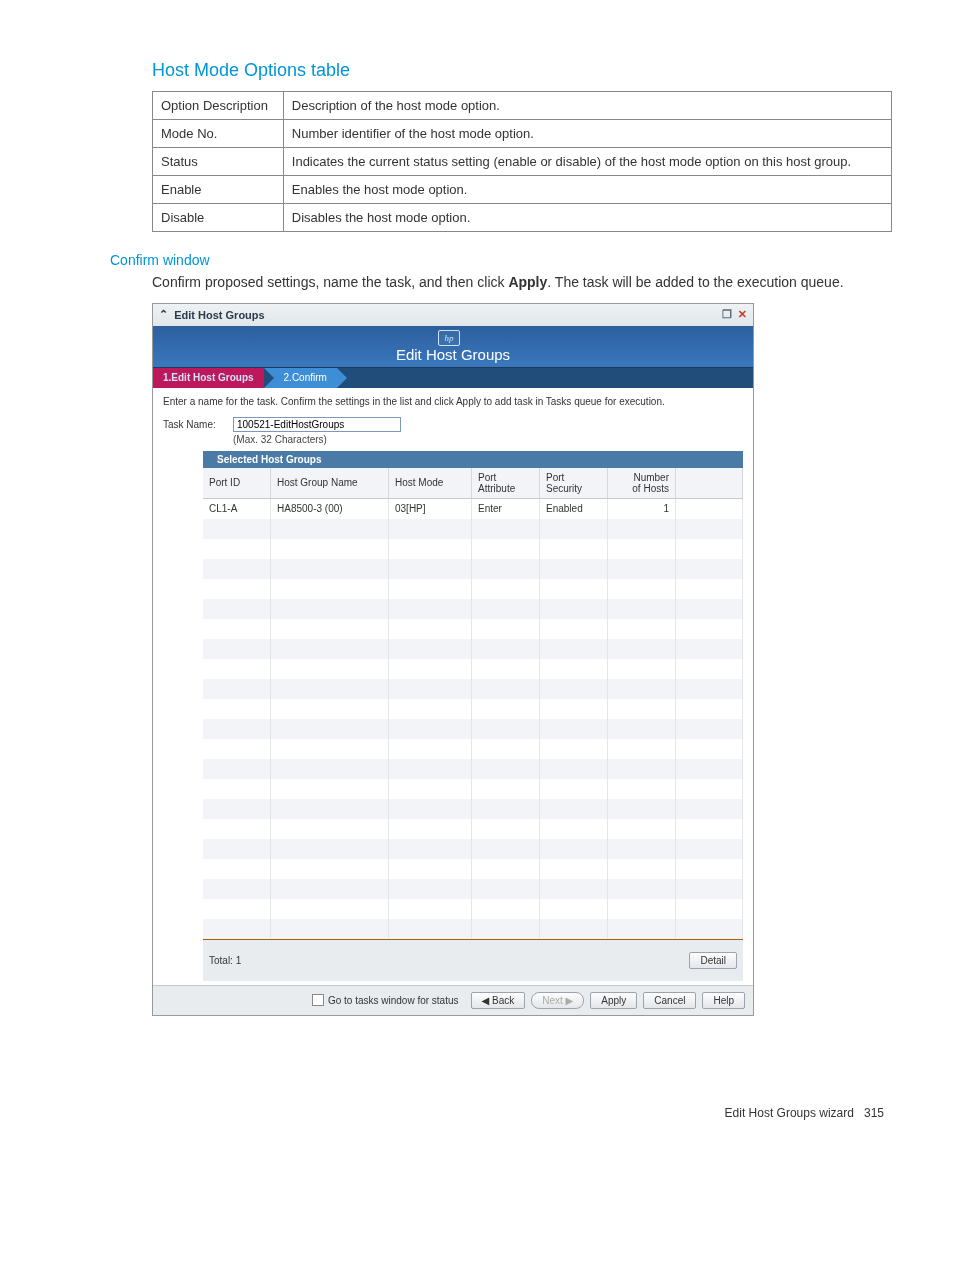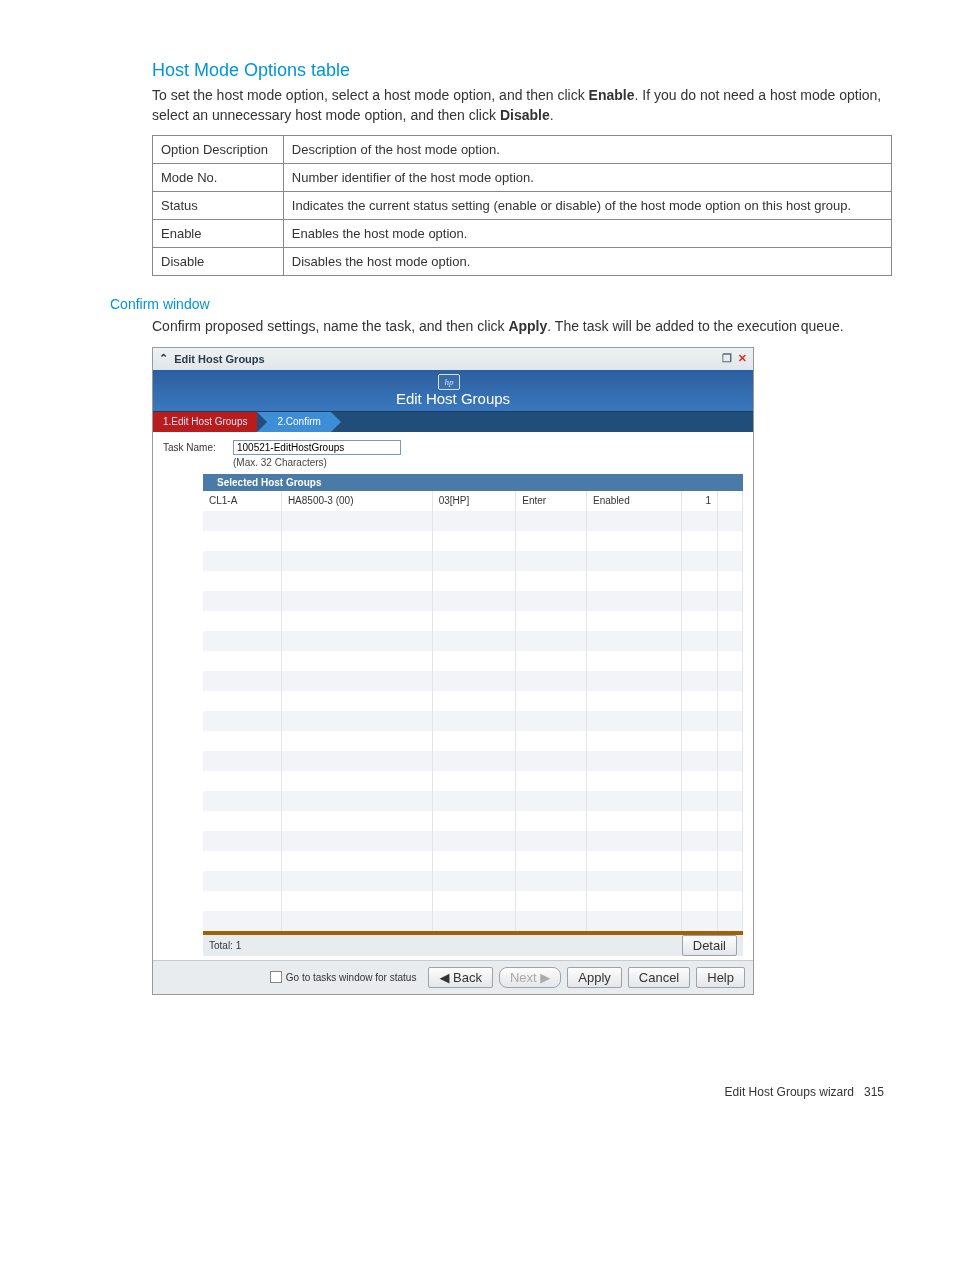--- a/index.html
+++ b/index.html
@@ -106,21 +106,22 @@
     height: 20px;
     color: #cfe2f8;
     font-size: 10px;
   }
   .step-tab {
     padding: 3px 10px;
     display: flex;
     align-items: center;
   }
   .step-tab.inactive {
-    background: #b91c1c;
+    background: #be185d;
+    font-weight: bold;
   }
   .step-tab.active {
     background: #3d8ed6;
     color: #fff;
   }
   .arrow-sep {
     width: 0; height: 0;
     border-top: 10px solid transparent;
     border-bottom: 10px solid transparent;
     border-left: 10px solid #214d7a;
@@ -197,32 +198,32 @@
     padding: 3px 6px;
     border-right: 1px solid #e3e6e9;
     height: 14px;
   }
   table.grid tr.odd td { background: #ffffff; }
   table.grid tr.even td { background: #f2f4f7; }
   .grid-footer {
     margin-left: 40px;
     display: flex;
     background: #e9ecef;
-    border-top: 4px solid #a16207;
-    padding: 0 6px;
+    border-top: 1px solid #a16207;
+    padding: 12px 6px;
     font-size: 10px;
     align-items: center;
   }
   .grid-footer .spacer { flex: 1; }
   .btn {
     background: linear-gradient(#fdfdfd, #e4e6ea);
     border: 1px solid #9aa4ae;
     border-radius: 2px;
     padding: 2px 10px;
-    font-size: 13px;
+    font-size: 10px;
     color: #333;
     cursor: pointer;
   }
   .btn.disabled { color: #aaa; border-radius: 8px; }
   .bottom-bar {
     background: #e9ecef;
     border-top: 1px solid #c8cbce;
     padding: 6px 8px;
     display: flex;
     align-items: center;
@@ -246,23 +247,20 @@
     font-size: 12px;
     padding-right: 10px;
   }
 </style>
 </head>
 <body>
 
 <div class="page">
 
   <h3 class="subhead">Host Mode Options table</h3>
-  <p class="body">
-    <span>To set the host mode option, select a host mode option, and then click </span><b>Enable</b><span>. If you do not need a host mode option, select an unnecessary host mode option, and then click </span><b>Disable</b><span>.</span>
-  </p>
 
   <table class="doc-table">
     <tbody>
     <tr>
           <td>Option Description</td>
           <td>Description of the host mode option.</td>
         </tr>
     <tr>
           <td>Mode No.</td>
           <td>Number identifier of the host mode option.</td>
@@ -301,32 +299,42 @@
       <span>Edit Host Groups</span>
     </div>
     <div class="step-tabs">
       <div class="step-tab inactive">1.Edit Host Groups</div>
       <div class="arrow-sep"></div>
       <div class="step-tab active">2.Confirm</div>
       <div class="arrow-sep2"></div>
       <div class="remain"></div>
     </div>
     <div class="wnd-body">
+      <div class="instr">Enter a name for the task. Confirm the settings in the list and click Apply to add task in Tasks queue for execution.</div>
       <div class="task-row">
         <div class="lbl">Task Name:</div>
         <div>
           <input type="text" value="100521-EditHostGroups" style="">
           <div class="hint">(Max. 32 Characters)</div>
         </div>
       </div>
 
       <div class="sel-band">Selected Host Groups</div>
       <div class="grid-wrap">
         <table class="grid">
           <tbody>
+              <tr>
+            <th style="width:55px">Port ID</th>
+            <th style="width:105px">Host Group Name</th>
+            <th style="width:70px">Host Mode</th>
+            <th style="width:55px"><span>Port</span><br><span>Attribute</span></th>
+            <th style="width:55px"><span>Port</span><br><span>Security</span></th>
+            <th style="width:55px;text-align:right"><span>Number</span><br><span>of Hosts</span></th>
+            <th></th>
+          </tr>
           <tr class="odd">
             <td>CL1-A</td>
             <td>HA8500-3 (00)</td>
             <td>03[HP]</td>
             <td>Enter</td>
             <td>Enabled</td>
             <td style="text-align:right">1</td>
             <td></td>
           </tr>
 

